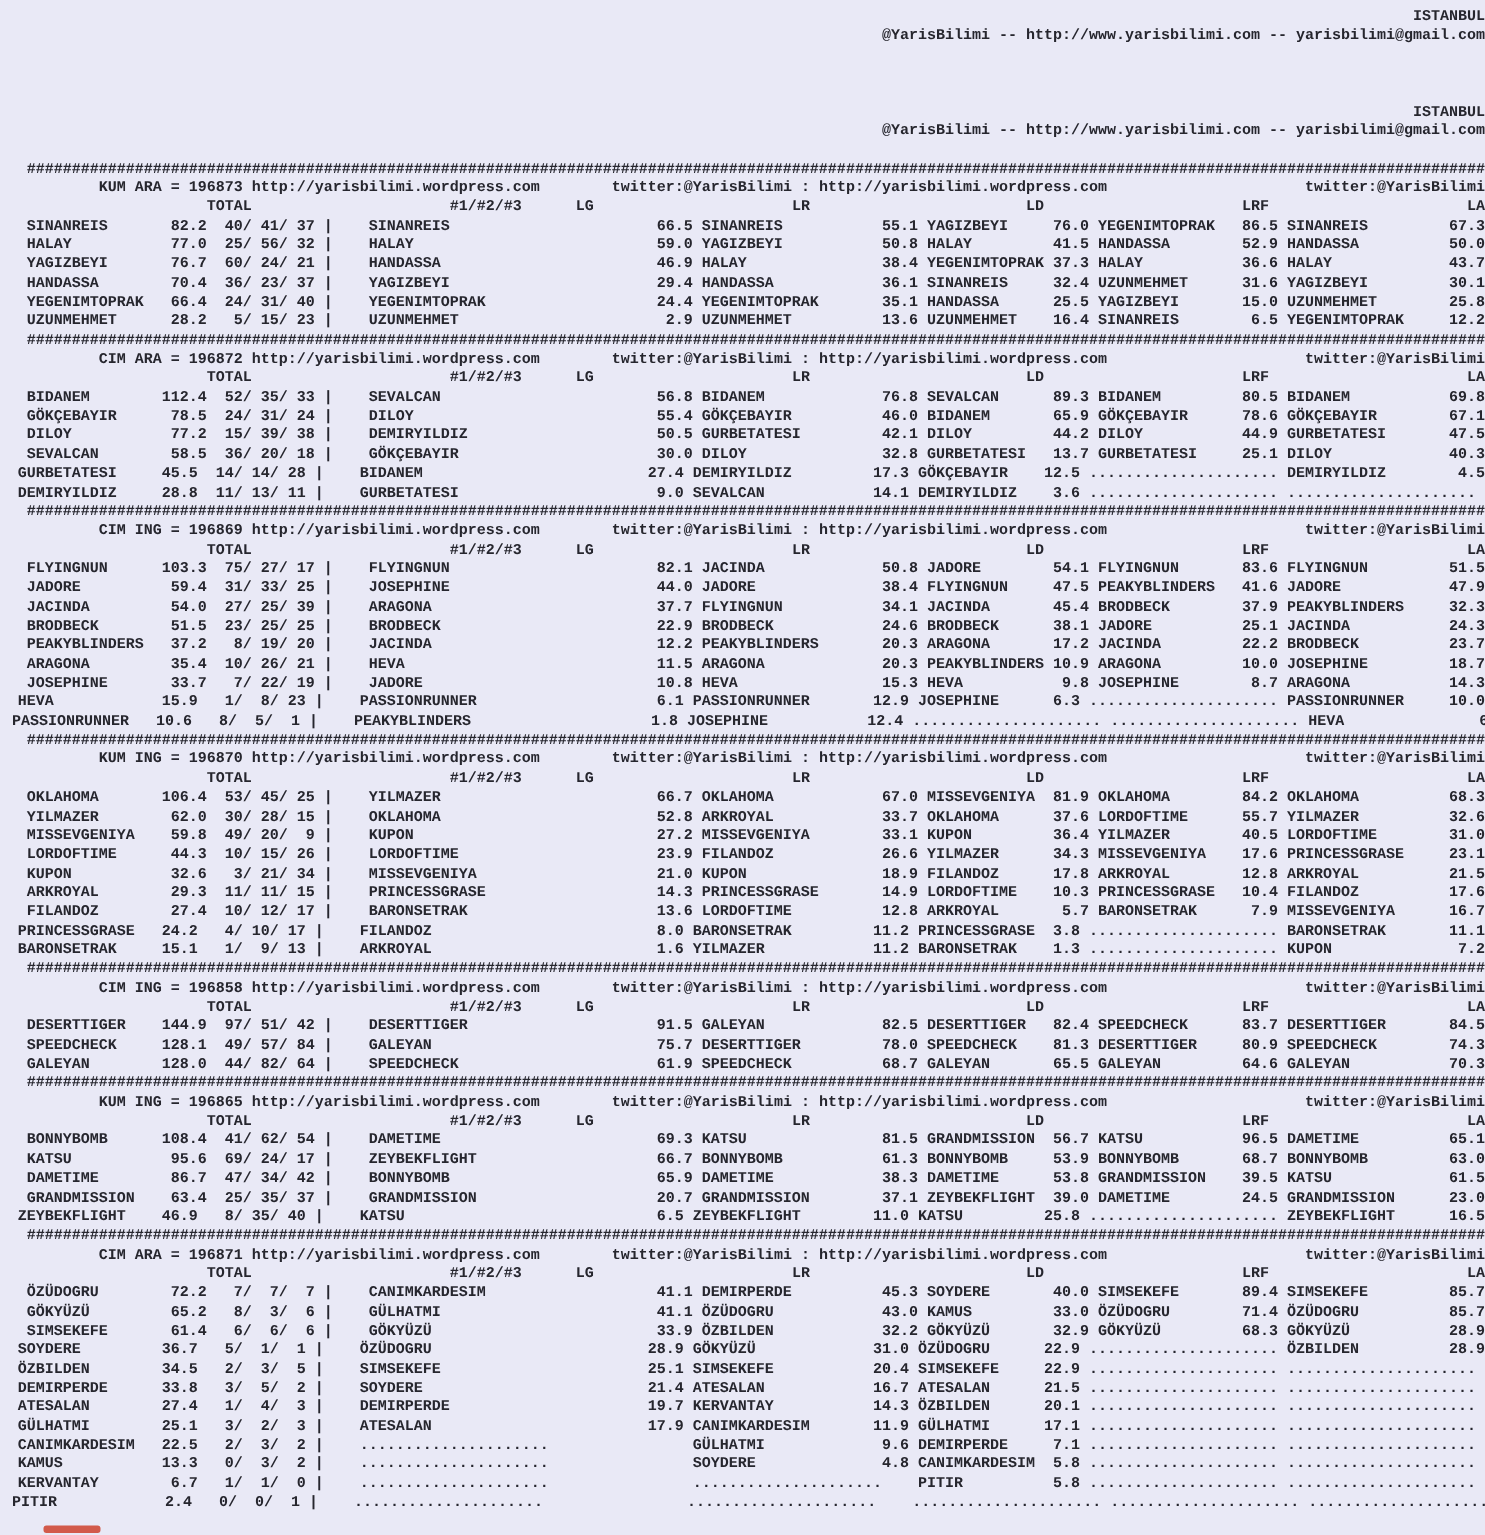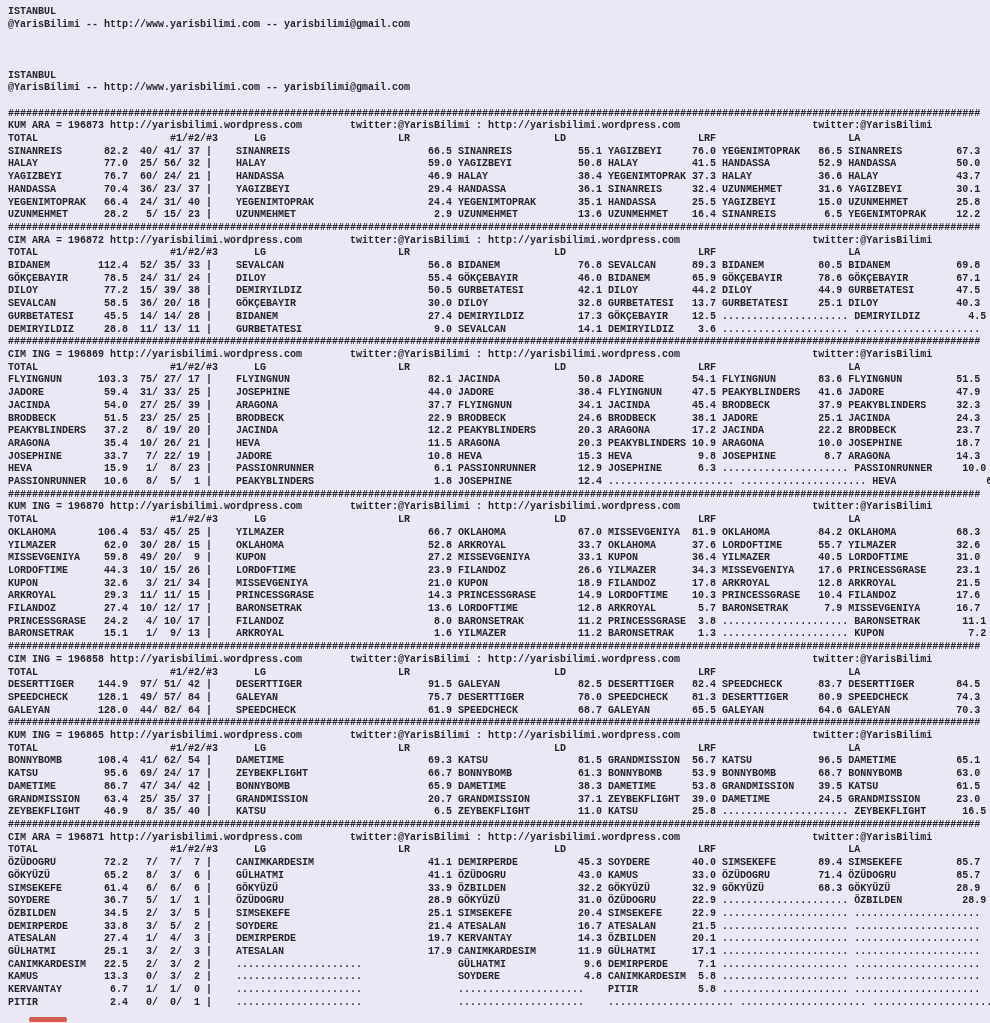--- a/index.html
+++ b/index.html
@@ -9,20 +9,21 @@
     overflow:hidden;
   }
   .doc{
     position:relative;
     padding:6px 0 0 8px;
     font-family:"Liberation Mono",monospace;
     font-weight:bold;
     font-size:10px;
     line-height:12.7px;
     color:#26262e;
+    text-align:right;
   }
   pre{margin:0;font:inherit;white-space:pre;}
   .artifact{
     position:absolute;
     left:29px;top:1017px;
     width:38px;height:5px;
     border-radius:2px;
     background:#cf4a38;
     opacity:.9;
   }

